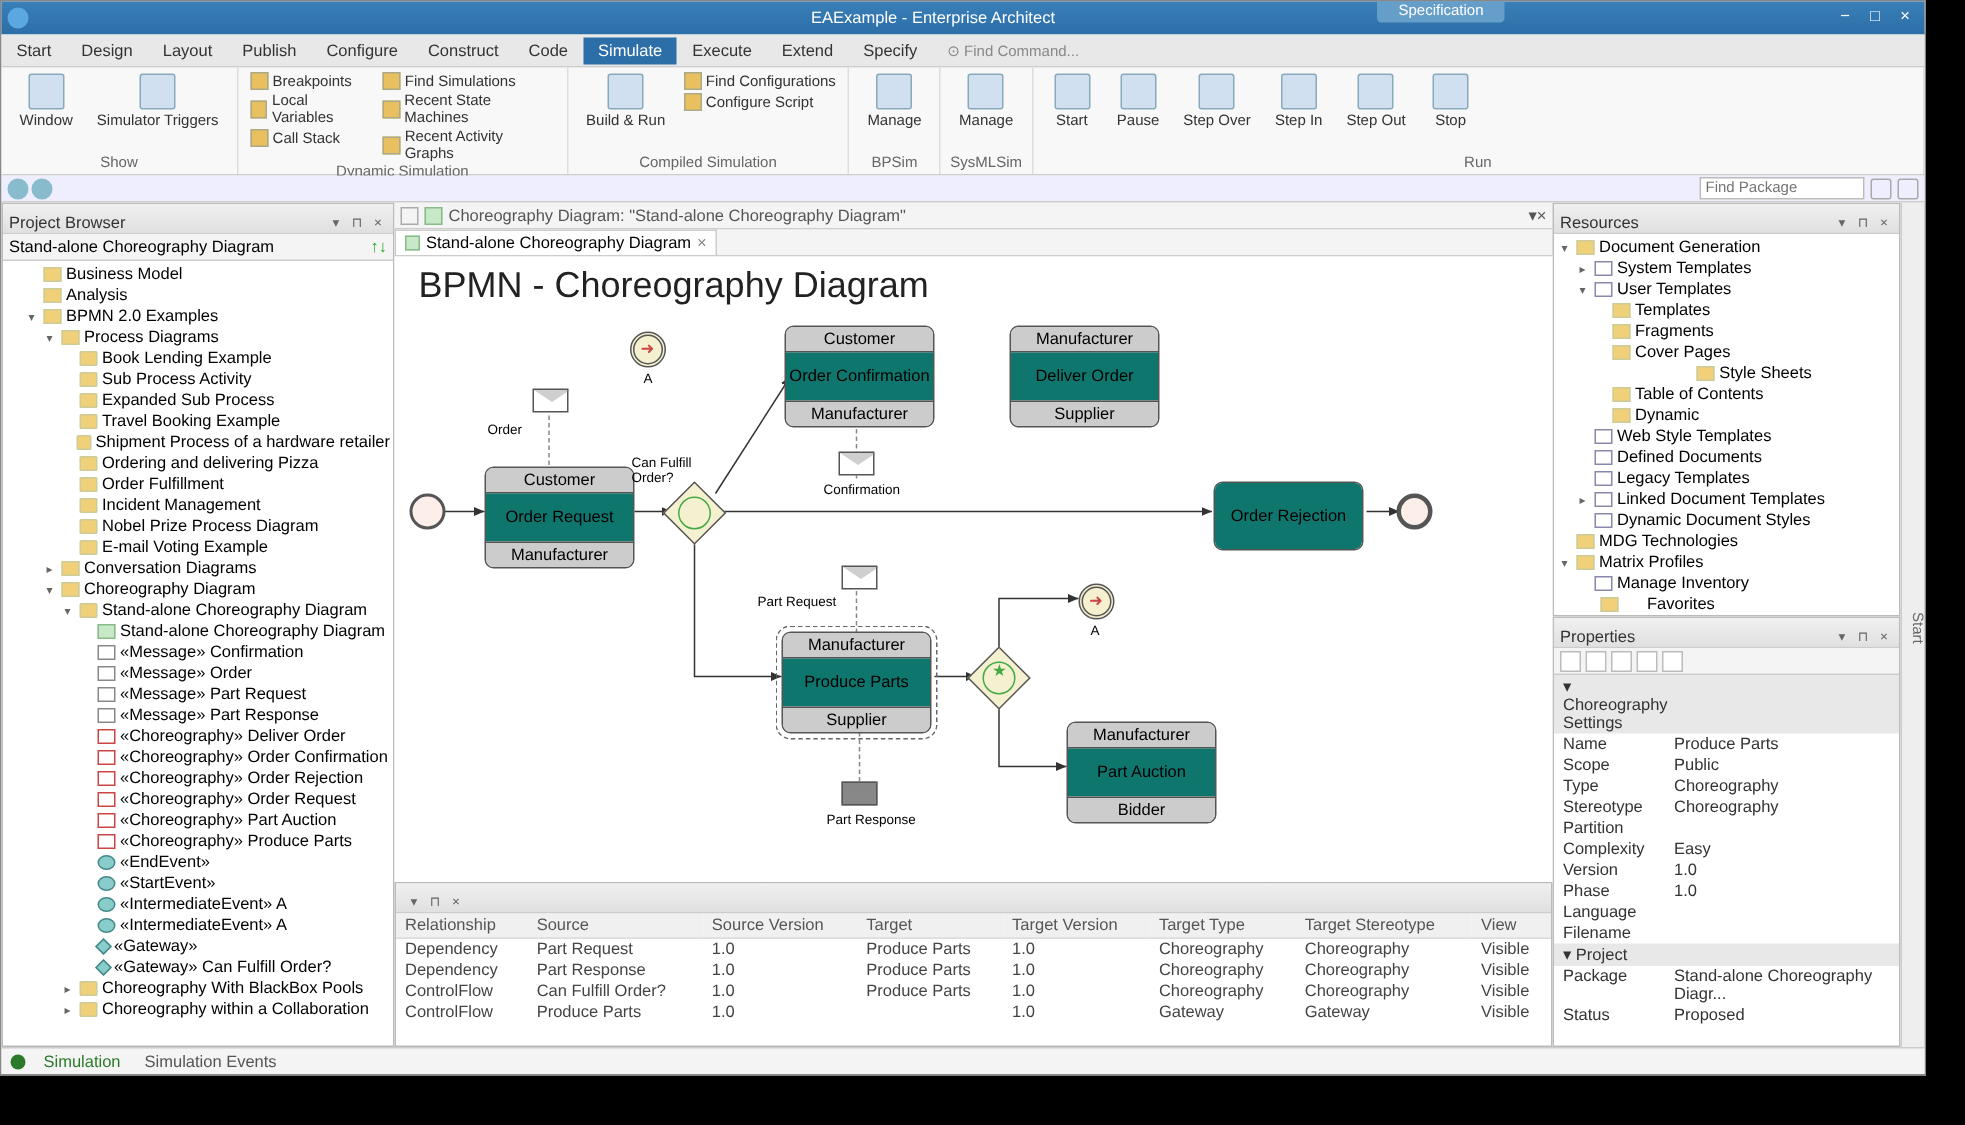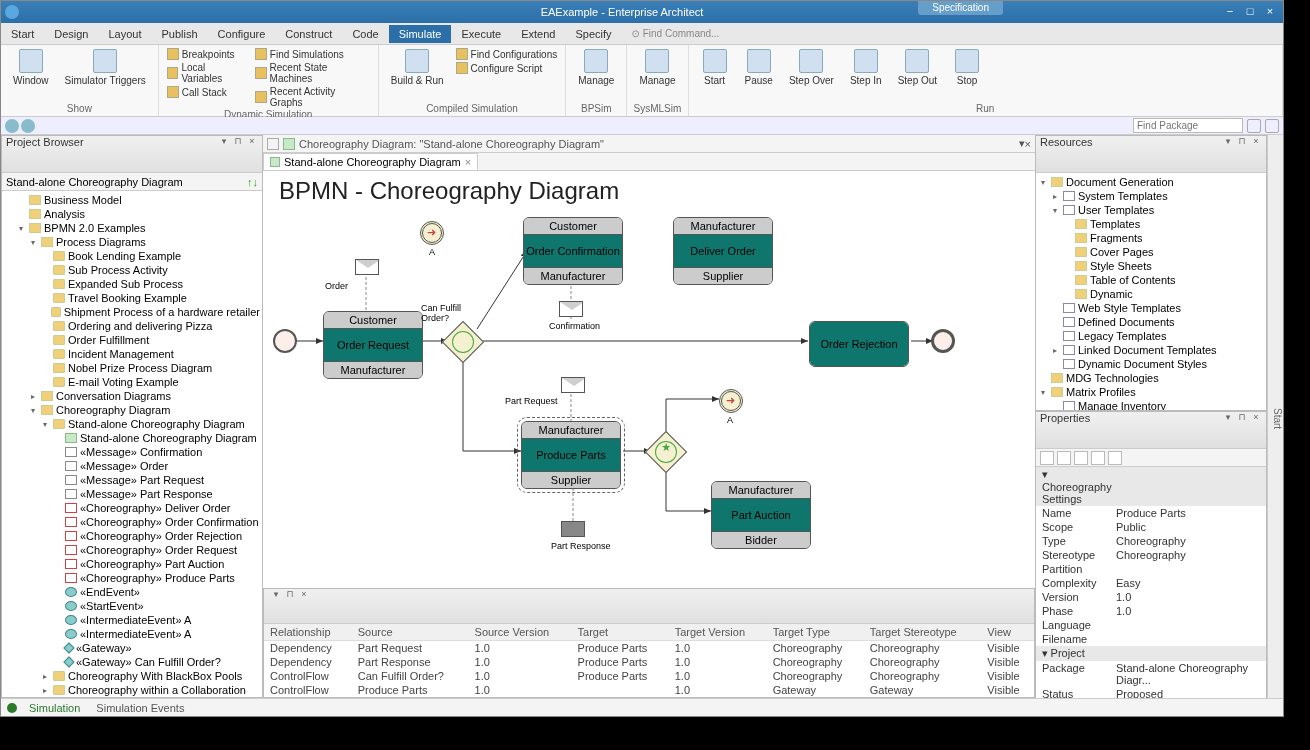--- a/index.html
+++ b/index.html
@@ -22,21 +22,21 @@
 .rbtn .rtxt { font-size:10px; color:#333; text-align:center; margin-top:2px; }
 .ritem { display:flex; align-items:center; padding:1px 2px; cursor:pointer; font-size:10px; color:#333; }
 .ritem .ric2 { width:12px; height:12px; background:#e8c060; margin-right:3px; border:1px solid #aa8; }
 .rcol { display:flex; flex-direction:column; }
 .qat { height:18px; background:#eef; border-bottom:1px solid #ccc; display:flex; align-items:center; padding:0 4px; gap:2px; }
 .qat .qb { width:14px; height:14px; border-radius:50%; background:#8bc; cursor:pointer; }
 .qat .find { margin-left:auto; }
 .qat input { width:110px; height:15px; border:1px solid #bbb; padding:0 3px; font-size:10px; }
 .main { flex:1; display:flex; overflow:hidden; }
 .panel { display:flex; flex-direction:column; background:#fff; border:1px solid #bbb; }
-.phead { height:37px; background:linear-gradient(#f0f0f0,#e0e0e0); border-bottom:1px solid #ccc; display:flex; align-items:flex-start; padding:0 4px; font-weight:400; color:#333; }
+.phead { height:20px; background:linear-gradient(#f0f0f0,#e0e0e0); border-bottom:1px solid #ccc; display:flex; align-items:flex-end; padding:0 4px; font-weight:400; color:#333; }
 .phead .ptitle { flex:1; }
 .phead .pb { width:12px; height:12px; margin-left:2px; cursor:pointer; color:#666; font-size:9px; text-align:center; }
 .tree { flex:1; overflow:auto; padding:2px; font-size:10.5px; }
 .tnode { display:flex; align-items:center; padding:1px 0; cursor:pointer; white-space:nowrap; }
 .tnode .exp { width:10px; text-align:center; color:#666; font-size:8px; }
 .tnode .tic { width:12px; height:10px; margin:0 3px; display:inline-block; }
 .tic.folder { background:#f0d078; border:1px solid #cc9; }
 .tic.pkg { background:#f0d078; border:1px solid #cc9; border-radius:1px; }
 .tic.diag { background:#c8e8c8; border:1px solid #8b8; }
 .tic.msg { background:#fff; border:1px solid #888; }
@@ -616,21 +616,21 @@
             <div class="tnode" style="padding-left: 24px;">
               <span class="exp"></span>
               <span class="tic folder"></span>
               <span>Fragments</span>
             </div>
             <div class="tnode" style="padding-left: 24px;">
               <span class="exp"></span>
               <span class="tic folder"></span>
               <span>Cover Pages</span>
             </div>
-            <div class="tnode" style="padding-left: 24px;">
+            <div class="tnode" style="padding-left: 24px; justify-content: center;">
               <span class="exp"></span>
               <span class="tic folder"></span>
               <span>Style Sheets</span>
             </div>
             <div class="tnode" style="padding-left: 24px;">
               <span class="exp"></span>
               <span class="tic folder"></span>
               <span>Table of Contents</span>
             </div>
             <div class="tnode" style="padding-left: 24px;">

